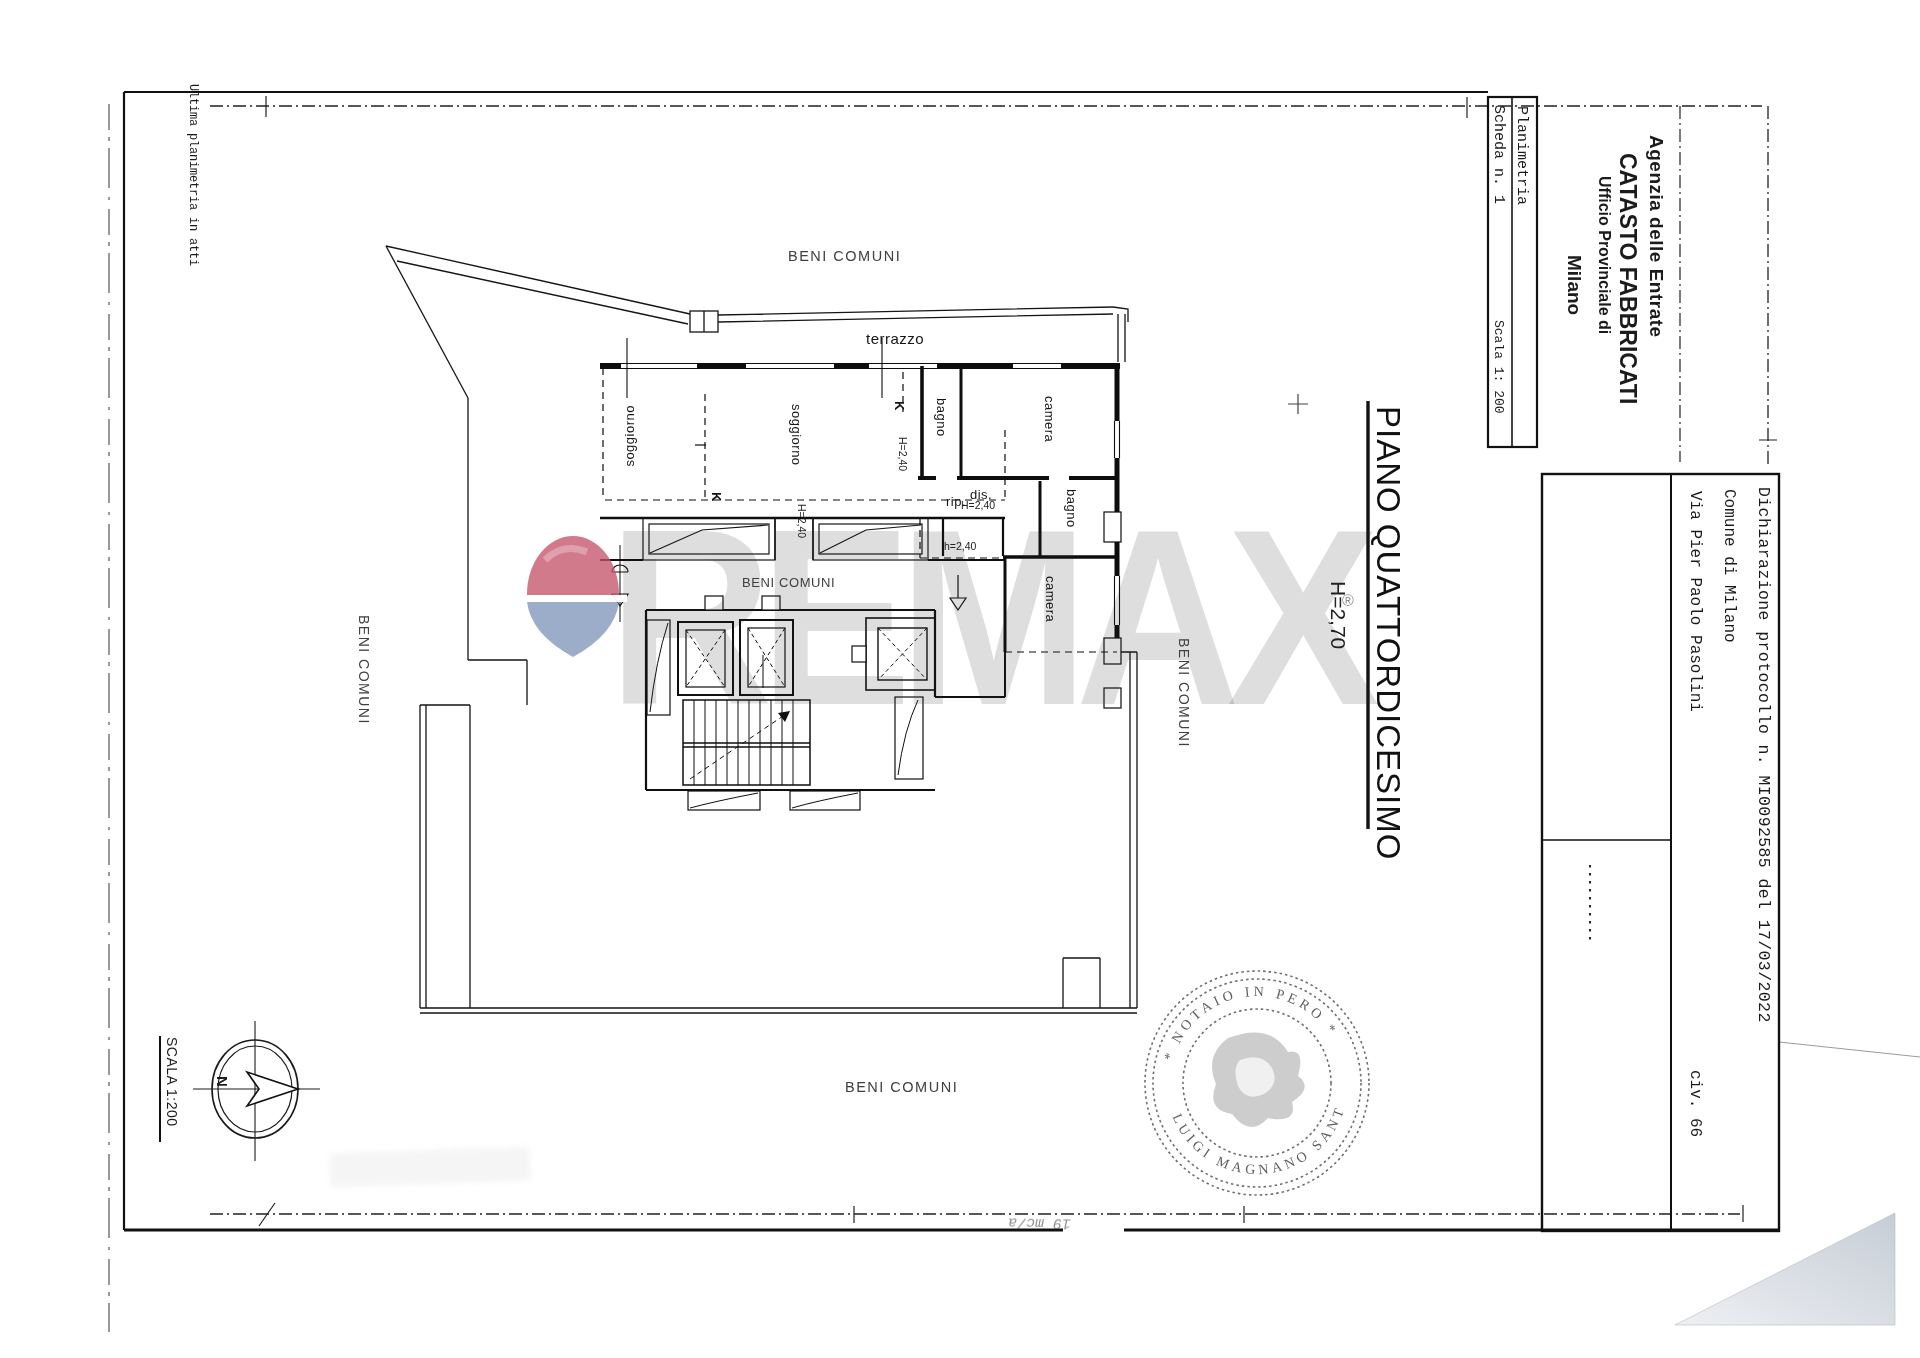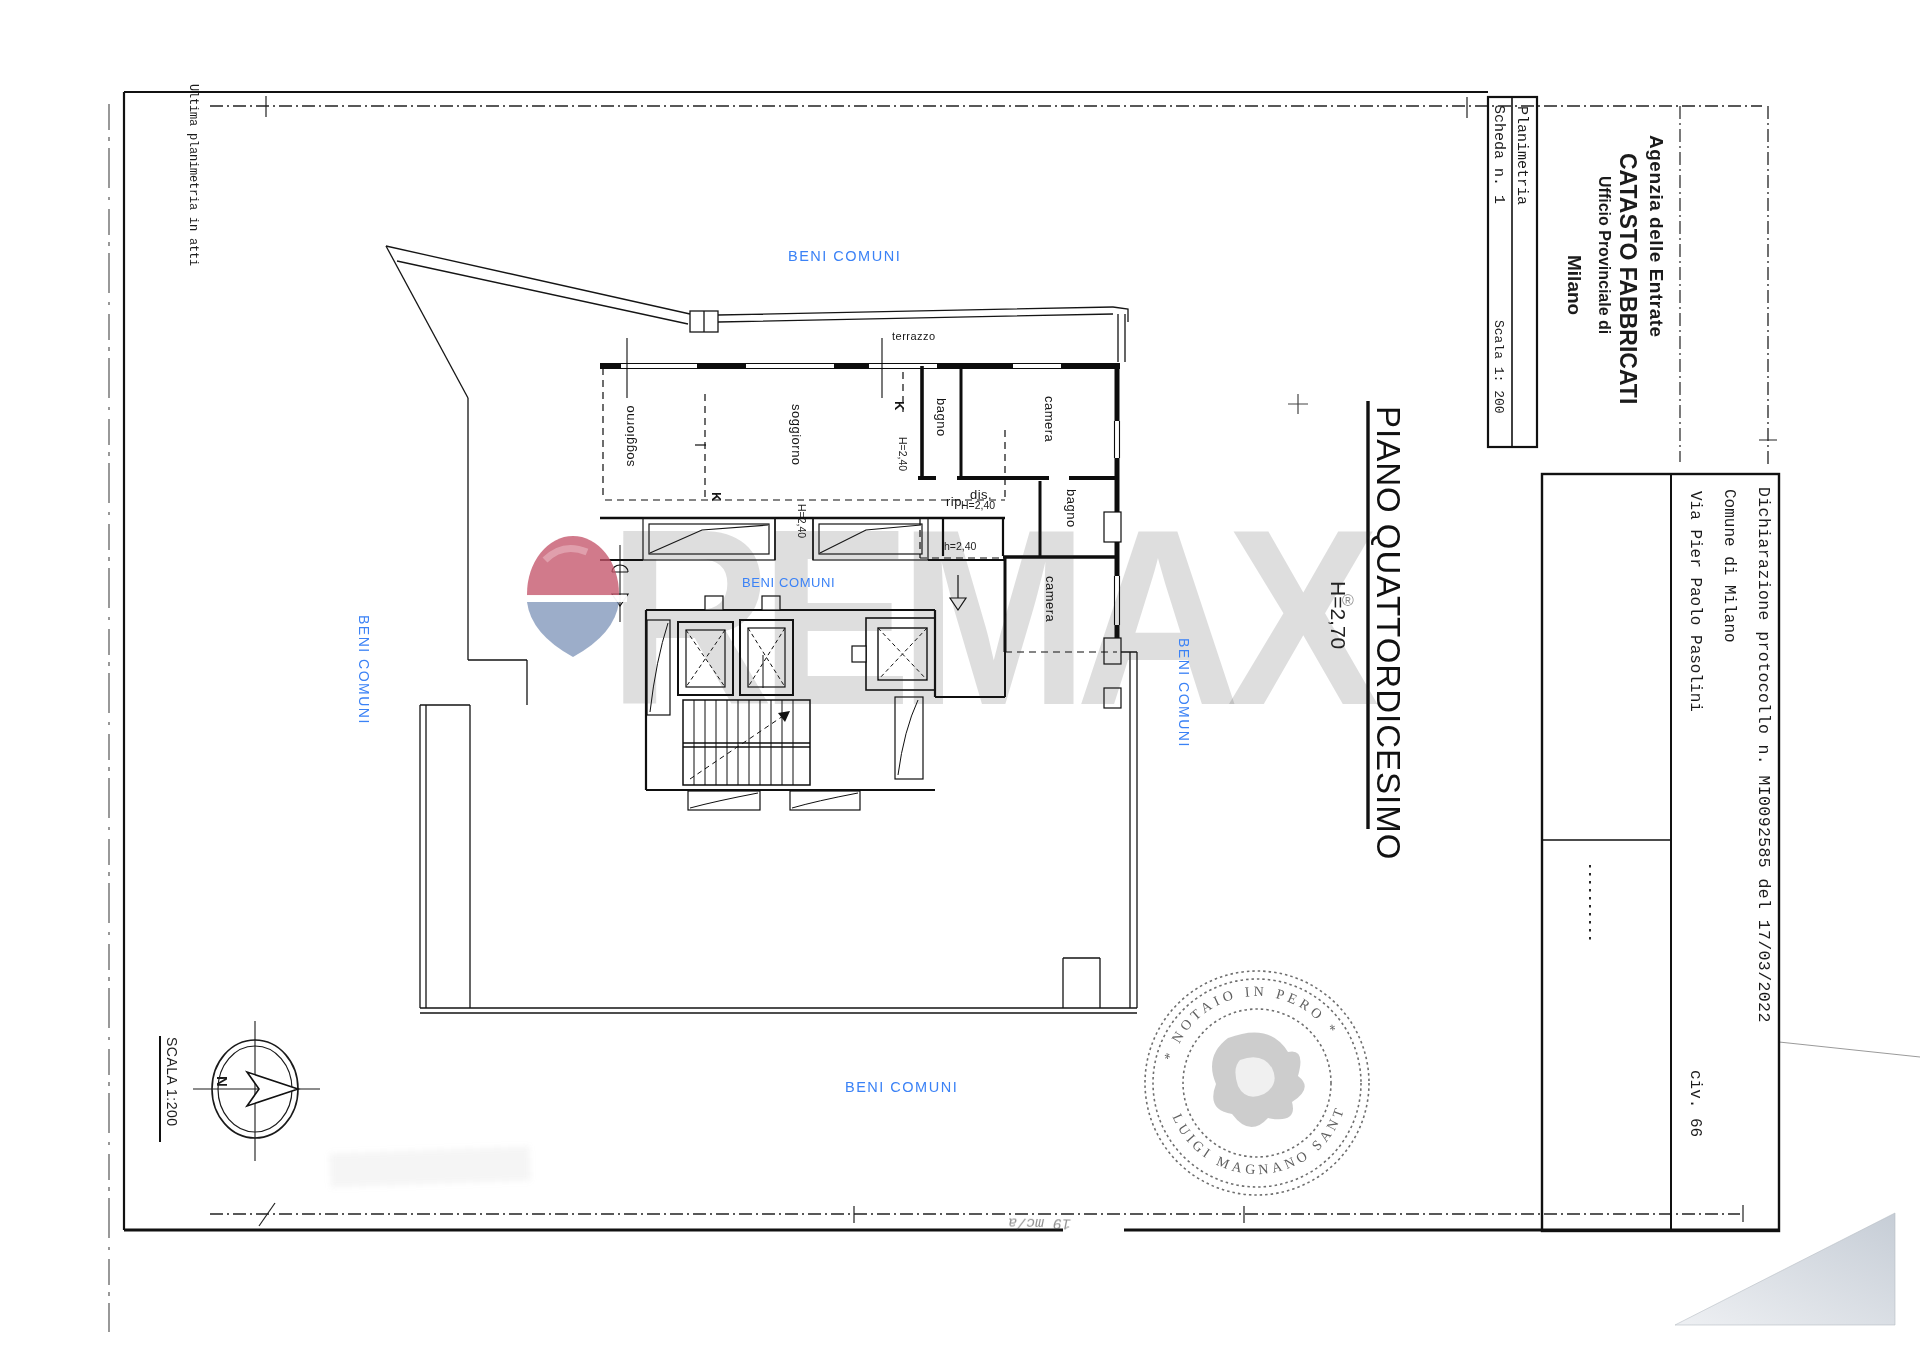--- a/index.html
+++ b/index.html
@@ -3,21 +3,21 @@
 <meta charset="utf-8">
 <style>
   html,body{margin:0;padding:0;background:#ffffff;}
   #page{position:relative;width:1920px;height:1358px;background:#fff;overflow:hidden;
         font-family:"Liberation Sans",sans-serif;color:#1b1b1b;}
   .abs{position:absolute;}
   .vt{position:absolute;writing-mode:vertical-rl;white-space:nowrap;line-height:1;}
   .vt-flip{transform:rotate(180deg);}
   .mono{font-family:"Liberation Mono","DejaVu Sans Mono",monospace;}
   .planlbl{font-size:13px;letter-spacing:.5px;color:#151515;}
-  .beni{font-size:14.5px;letter-spacing:1.5px;color:#3b82f6;}
+  .beni{font-size:14.5px;letter-spacing:1.5px;color:#404040;}
   .smallh{font-size:10.5px;color:#222;}
   svg{position:absolute;left:0;top:0;}
   .wm-letters{position:absolute;left:608px;top:492px;font-weight:700;
       font-size:272px;line-height:1;letter-spacing:-16px;color:rgba(45,45,45,0.155);
       transform:scale(.84,.92);transform-origin:left top;}
   .smudge{position:absolute;transform:rotate(181deg);color:rgba(70,70,70,.6);
       filter:blur(.6px);font-style:italic;}
   .pencil{position:absolute;background:rgba(110,110,110,.07);filter:blur(3px);}
 </style>
 </head>
@@ -211,21 +211,21 @@
     <path d="M12,64 A46,58 0 0 1 104,64 L104,66 L12,66 Z" fill="#c4556a" opacity=".78"></path>
     <path d="M12,72 Q16,104 58,127 Q100,104 104,72 Z" fill="#8096ba" opacity=".78"></path>
     <rect x="8" y="65" width="104" height="7" fill="#fff" opacity=".95"></rect>
     <path d="M30,30 Q48,12 72,22" stroke="#e4a9b4" stroke-width="7" fill="none" opacity=".8"></path>
   </svg>
   <div class="abs" style="left:1342px;top:592px;font-size:16px;color:#8f8f8f">®</div>
 
   <div class="vt mono" style="left:187px;top:84px;font-size:12px;letter-spacing:-.2px">Ultima planimetria in atti</div>
 
   <div class="abs beni" style="left:788px;top:248px">BENI COMUNI</div>
-  <div class="abs planlbl" style="left:892px;top:330px;font-size:11px">terrazzo</div>
+  <div class="abs planlbl" style="left:866px;top:330px;font-size:15px">terrazzo</div>
   <div class="vt vt-flip planlbl" style="left:623px;top:405px">soggiorno</div>
   <div class="vt planlbl" style="left:790px;top:404px">soggiorno</div>
   <div class="vt planlbl" style="left:935px;top:398px">bagno</div>
   <div class="vt planlbl" style="left:1043px;top:396px">camera</div>
   <div class="abs planlbl" style="left:970px;top:487px">dis.</div>
   <div class="abs smallh" style="left:961px;top:499px">H=2,40</div>
   <div class="abs planlbl" style="left:946px;top:494px">rip.</div>
   <div class="abs smallh" style="left:944px;top:540px">h=2,40</div>
   <div class="vt planlbl" style="left:1065px;top:489px">bagno</div>
   <div class="vt planlbl" style="left:1044px;top:576px">camera</div>

